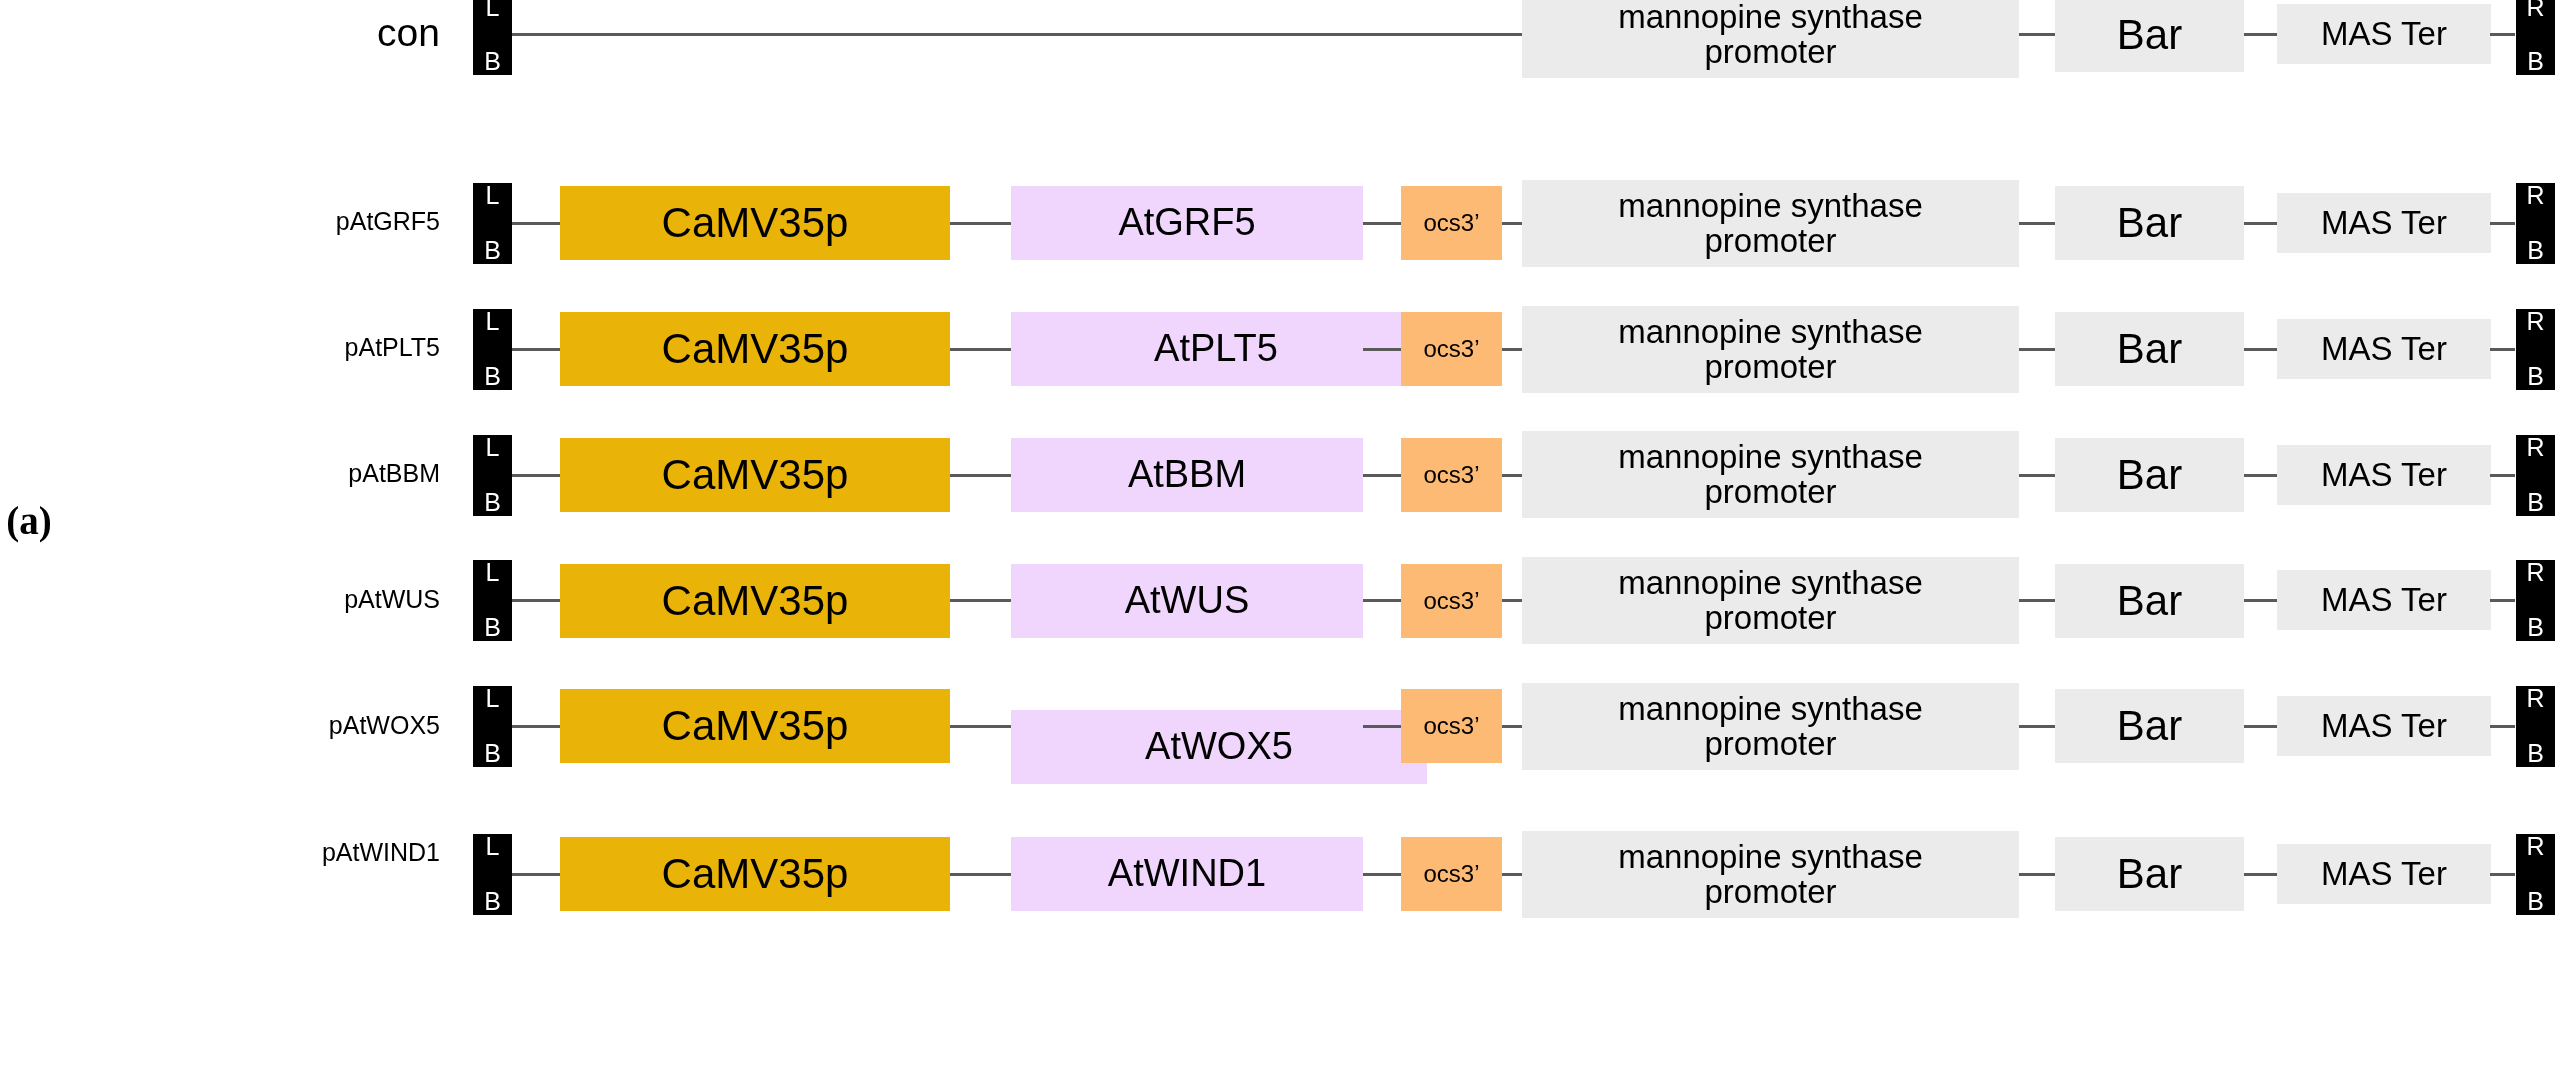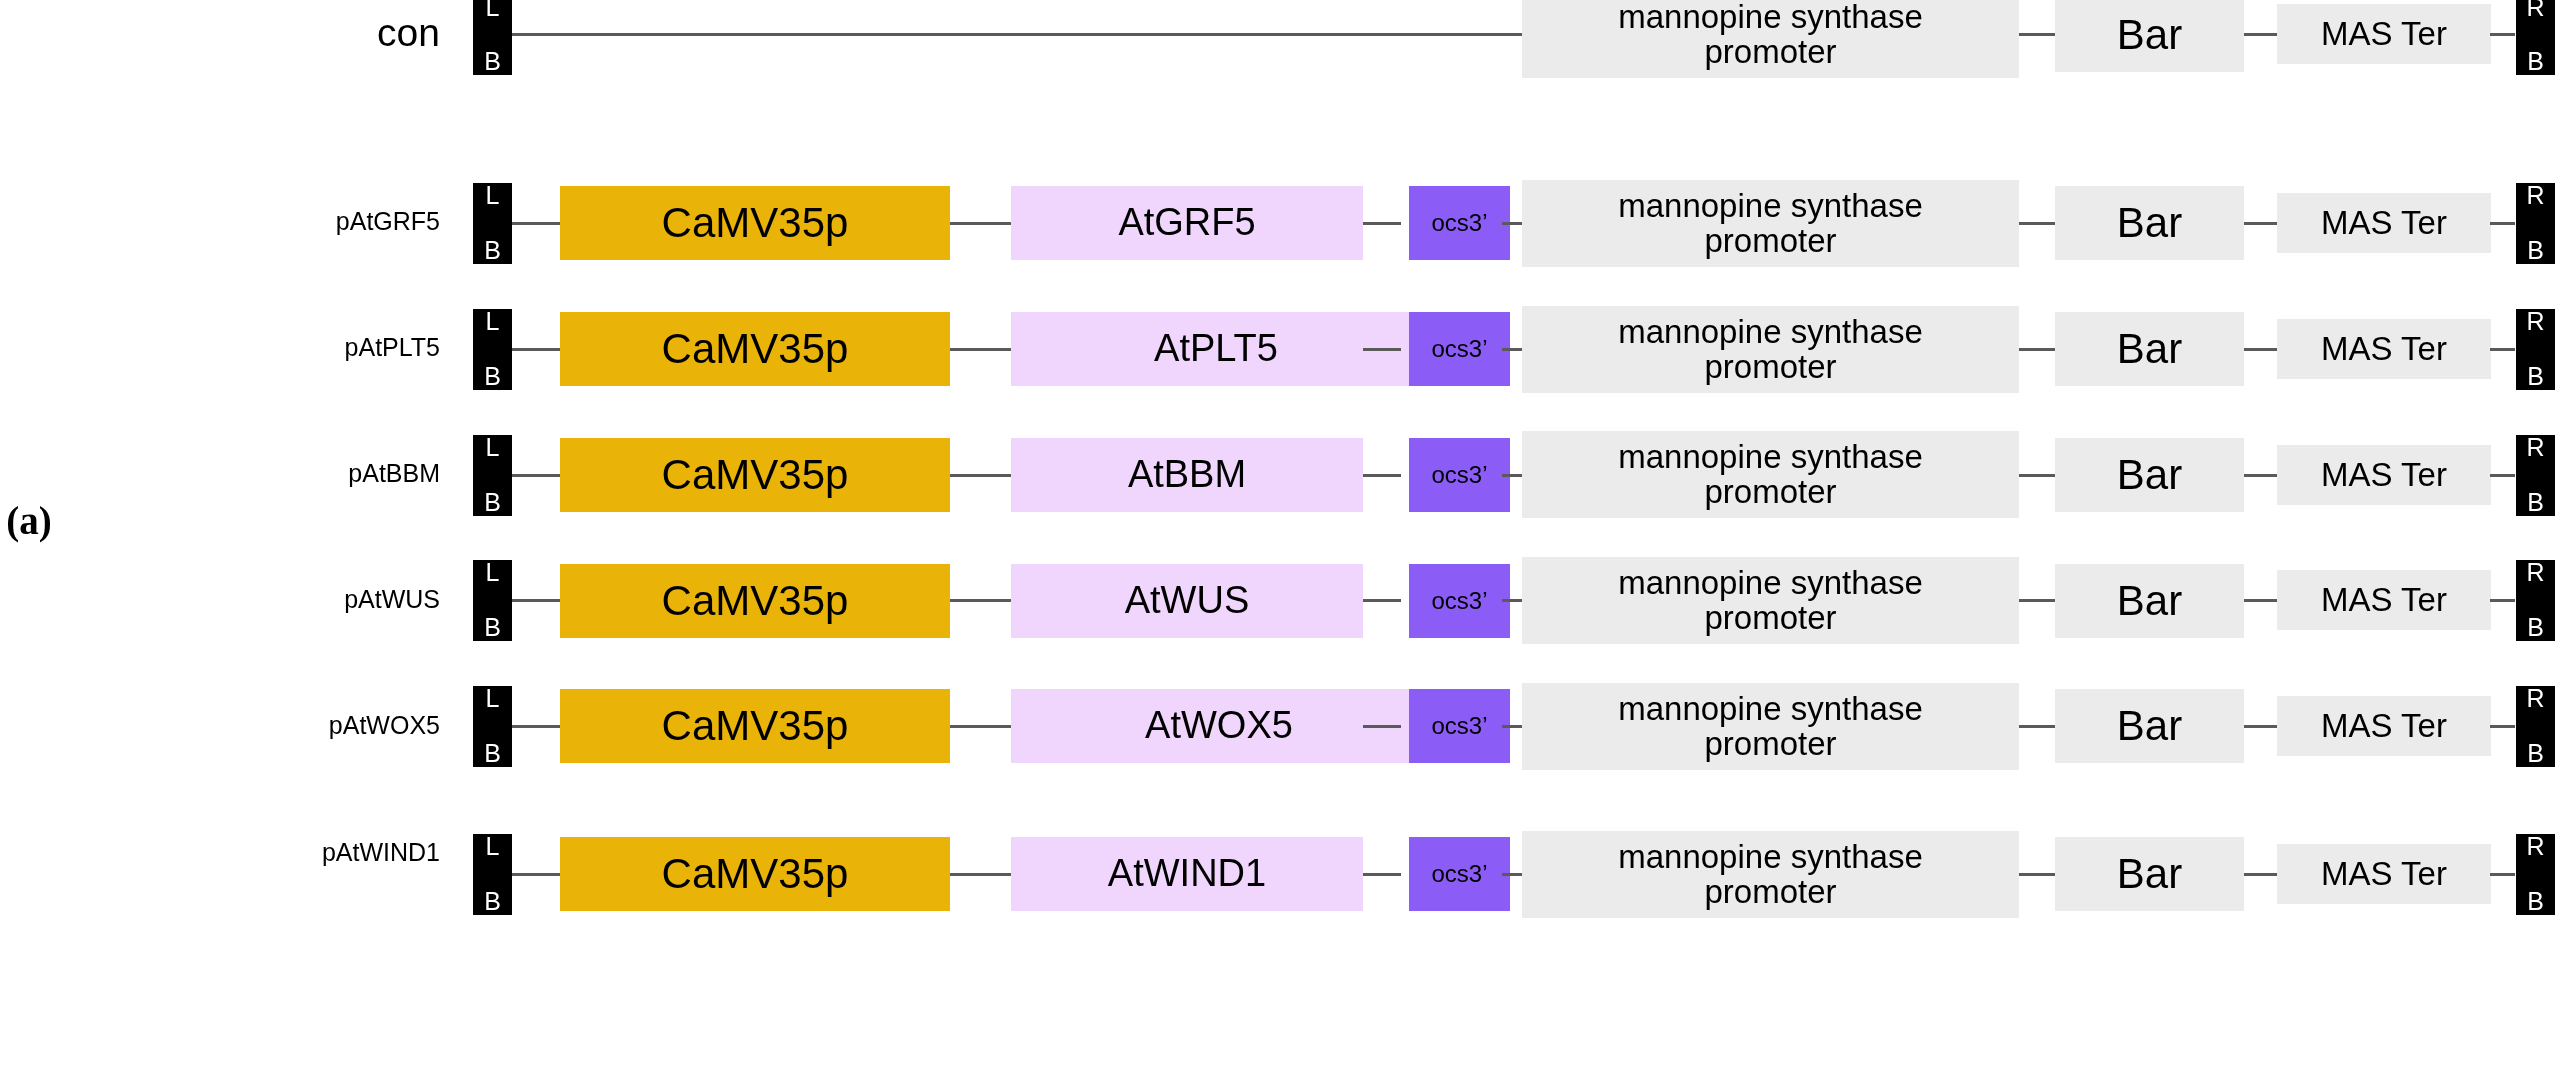--- a/index.html
+++ b/index.html
@@ -32,21 +32,21 @@
   
   .box{
     position:absolute;
     display:flex;align-items:center;justify-content:center;
     text-align:center;line-height:1.04;
     box-sizing:border-box;
   }
 
   .bx-yellow{background:#eab308;}
   .bx-pink  {background:#F0D5FC;}
-  .bx-green {background:#8b5cf6;margin-left:8px;}
+  .bx-green {background:#fdba74;}
   .bx-gray  {background:#EBEBEB;}
 
   
   .bx-black{
     background:#000000;color:#ffffff;
     flex-direction:column;justify-content:space-between;
     padding:1.3px 0 1.3px 0;
     font-size:25px;font-weight:normal;line-height:0.95;
   }
   .bx-black span{display:block;width:100%;text-align:center;}
@@ -185,21 +185,21 @@
       <span>B</span>
     </div>
     <div class="rowname small" style="right: 2136px; top: 713px;">pAtWOX5</div>
     <div class="box bx-black" style="left: 473px; width: 39px; height: 81px; top: 686px;">
       <span>L</span>
       <span>B</span>
     </div>
     <div class="backbone" style="left: 512px; width: 48px; top: 725px;"></div>
     <div class="box bx-yellow t-xl" style="left: 560px; width: 390px; height: 74px; top: 689px;">CaMV35p</div>
     <div class="backbone" style="left: 950px; width: 62px; top: 725px;"></div>
-    <div class="box bx-pink t-lg" style="left: 1011px; width: 416px; height: 74px; top: 689px;">AtWOX5</div>
+    <div class="box bx-pink t-lg" style="left: 1011px; width: 416px; height: 74px; top: 710px;">AtWOX5</div>
     <div class="backbone" style="left: 1363px; width: 38px; top: 725px;"></div>
     <div class="box bx-green t-sm" style="left: 1401px; width: 101px; height: 74px; top: 689px;">ocs3’</div>
     <div class="backbone" style="left: 1502px; width: 20px; top: 725px;"></div>
     <div class="box bx-gray two-line t-md" style="left: 1522px; width: 497px; height: 87px; top: 683px;">
       <span>mannopine synthase</span>
       <span>promoter</span>
     </div>
     <div class="backbone" style="left: 2019px; width: 36px; top: 725px;"></div>
     <div class="box bx-gray t-xl" style="left: 2055px; width: 189px; height: 74px; top: 689px;">Bar</div>
     <div class="backbone" style="left: 2244px; width: 33px; top: 725px;"></div>

